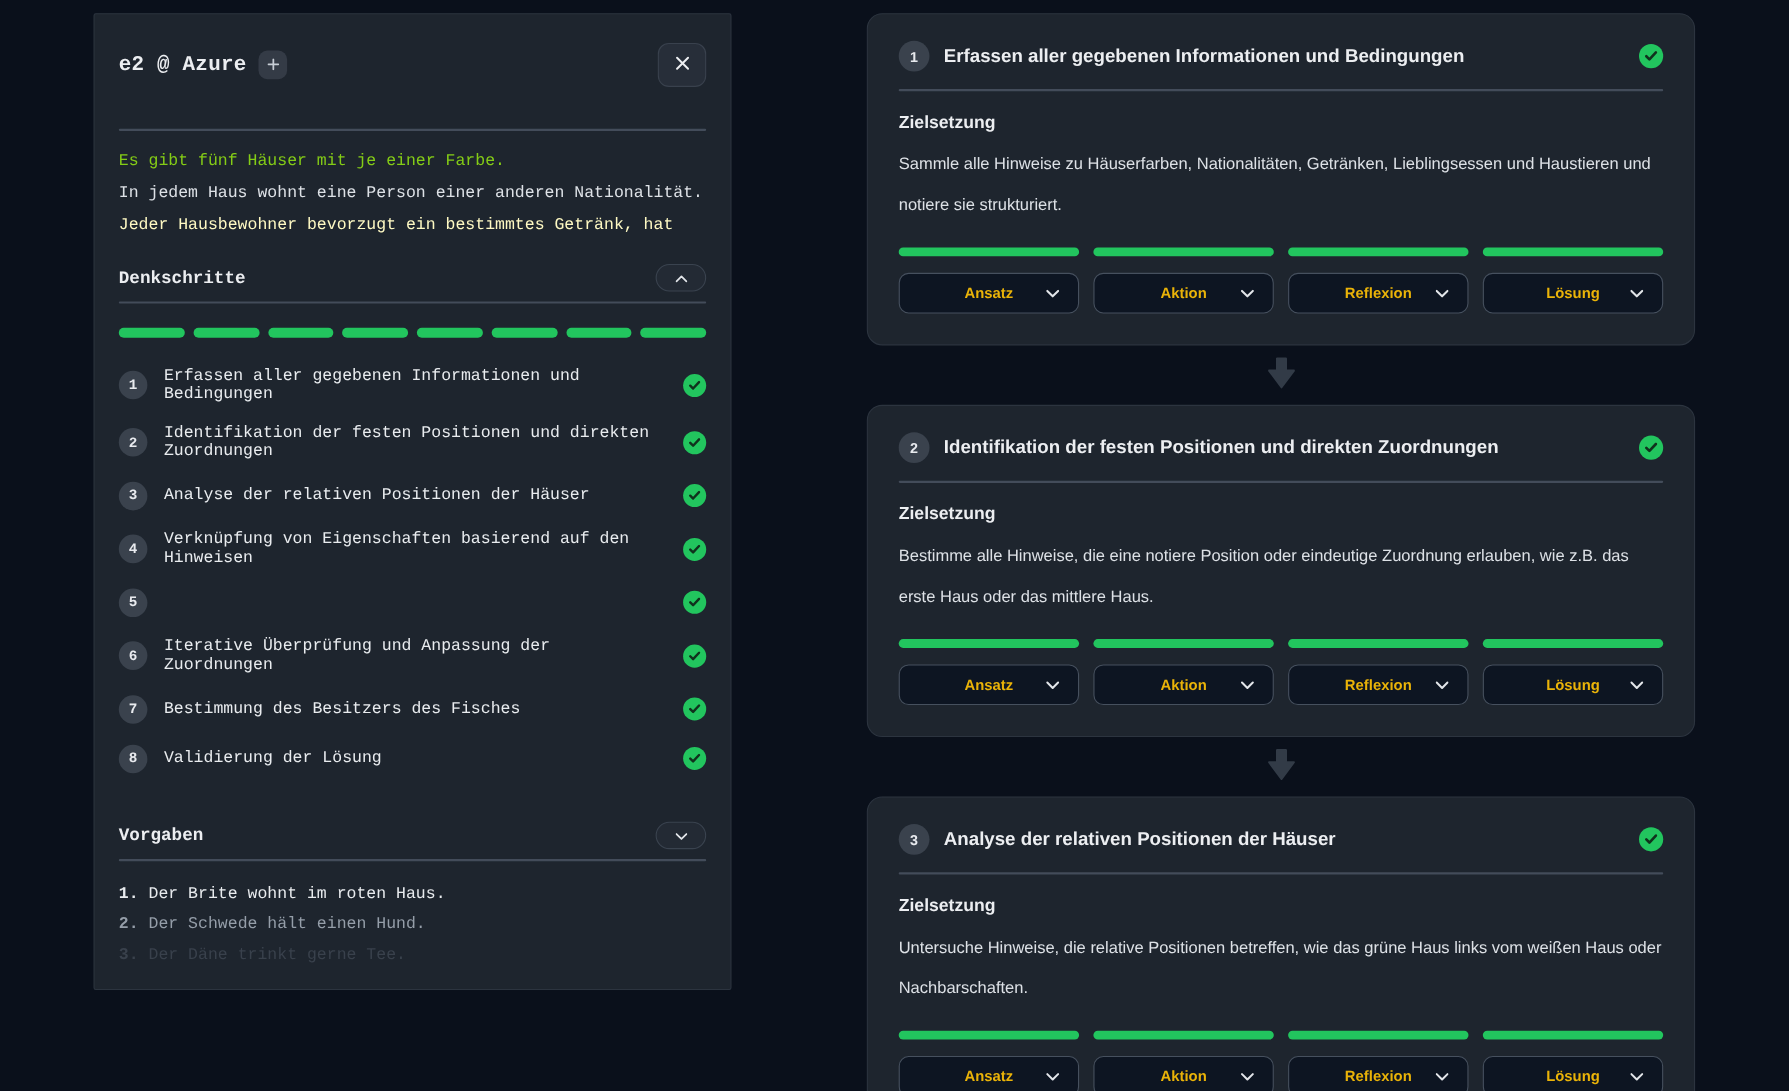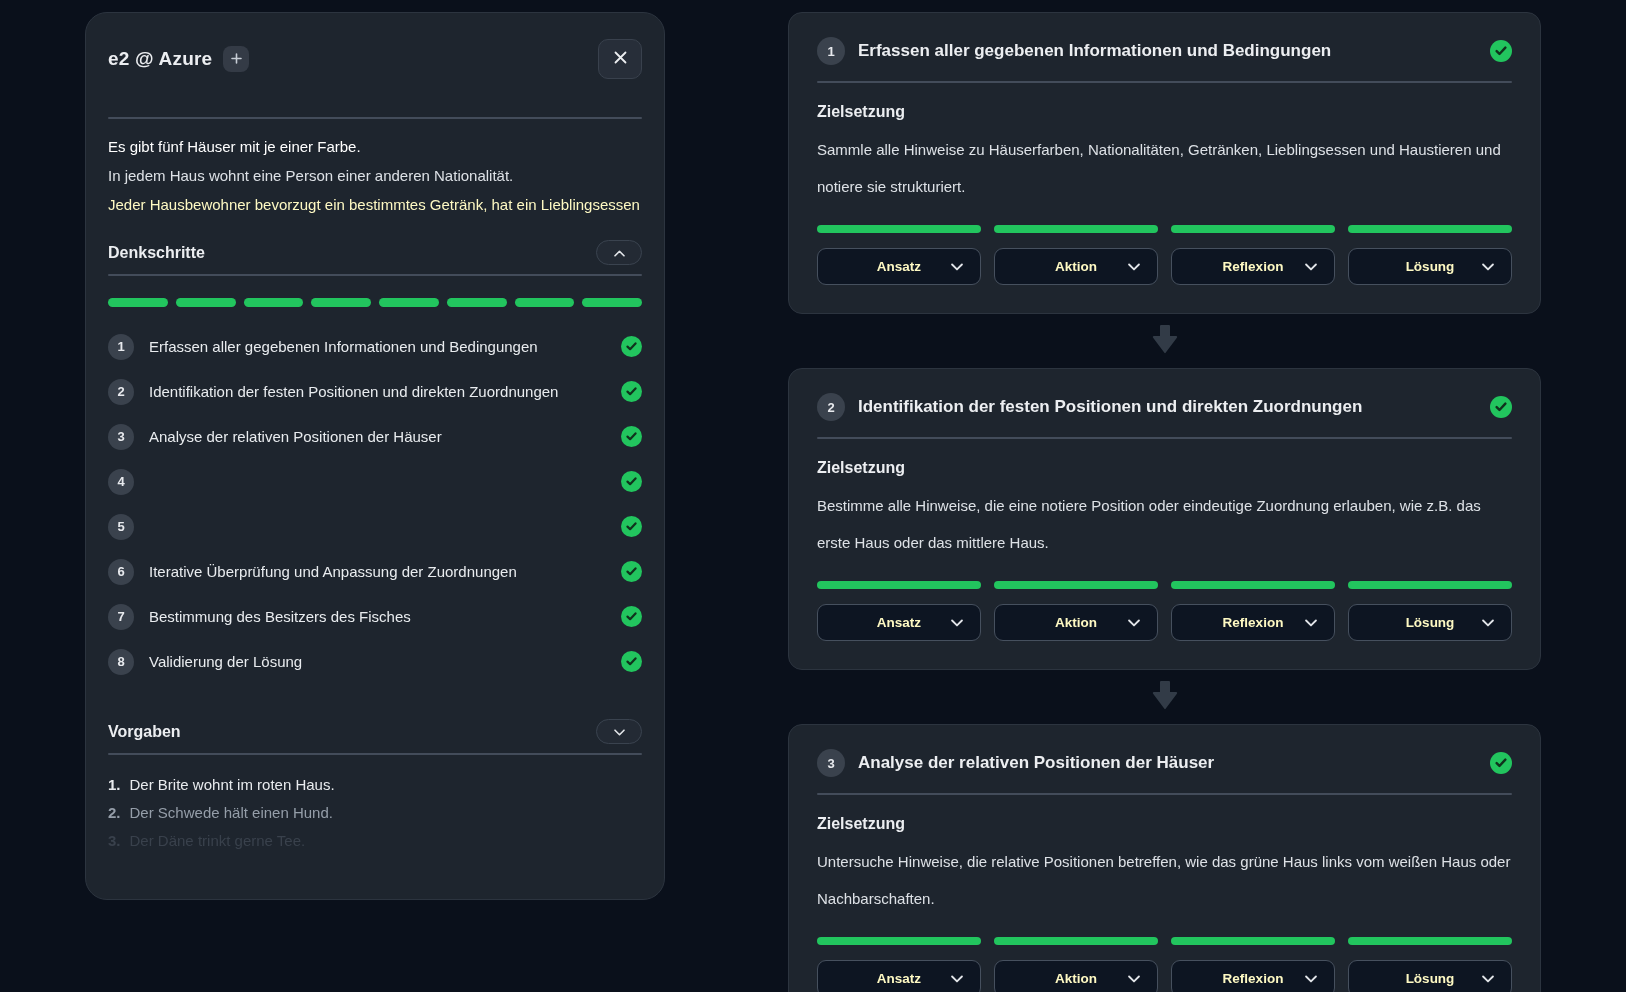--- a/index.html
+++ b/index.html
@@ -19,38 +19,38 @@
     --close-bg:#272e39;
     --arrow:#323b47;
   }
   *{margin:0;padding:0;box-sizing:border-box;}
   html,body{background:#000;}
   body{font-family:"Liberation Sans", sans-serif;}
   .stage{position:relative;width:1626px;height:992px;background:var(--bg);overflow:hidden;color:var(--text);}
 
   
   .left-panel{position:absolute;left:85px;top:12px;width:580px;height:888px;background:var(--panel);
-    border:1px solid var(--panel-border);border-radius:22px;padding:26px 22px;overflow:hidden;}
+    border:1px solid var(--panel-border);border-radius:2px;padding:26px 22px;overflow:hidden;font-family:Liberation Mono, monospace;}
   .title-row{display:flex;align-items:center;gap:11px;margin-bottom:38px;}
   .panel-title{font-size:19px;font-weight:700;letter-spacing:.2px;}
   .plus-badge{width:26px;height:26px;border-radius:8px;background:#343b46;border:none;display:flex;
     align-items:center;justify-content:center;cursor:pointer;}
   .close-btn{margin-left:auto;width:44px;height:40px;border-radius:10px;background:var(--close-bg);
     border:1px solid #39414d;display:flex;align-items:center;justify-content:center;cursor:pointer;}
 
   .section-head{display:flex;align-items:center;gap:9px;}
   .section-title{font-size:16px;font-weight:700;}
   .copy-btn{width:25px;height:25px;border-radius:7px;background:#2a313b;border:none;display:flex;
     align-items:center;justify-content:center;cursor:pointer;}
   .pill-btn{margin-left:auto;width:46px;height:25px;border-radius:13px;background:var(--pill-bg);
     border:1px solid var(--pill-border);display:flex;align-items:center;justify-content:center;cursor:pointer;}
   .divider{height:2px;background:var(--divider);border-radius:1px;margin-top:9px;opacity:.85;}
 
   .request-text{margin-top:13px;height:92px;overflow:hidden;font-size:15px;line-height:29px;margin-bottom:16px;}
-  .request-text .l0{color:#ffffff;}
+  .request-text .l0{color:#84cc16;}
   .request-text .l1{color:#dde1e6;}
   .request-text .l2{color:#fef9c3;}
   .request-text .l3{color:#3f4752;}
 
   .seg-row{display:flex;gap:8px;margin-top:22px;margin-bottom:26px;}
   .seg{flex:1;height:9px;border-radius:5px;background:var(--green);}
 
   .step-row{display:flex;align-items:center;gap:15px;margin-bottom:18px;min-height:27px;}
   .num-badge{width:26px;height:26px;border-radius:50%;background:var(--badge);color:#e8eaee;
     font-size:13px;font-weight:700;display:flex;align-items:center;justify-content:center;flex:0 0 26px;}
@@ -77,21 +77,21 @@
   .card-title{font-size:17px;font-weight:700;}
   .card-check{margin-left:auto;width:22px;height:22px;border-radius:50%;background:var(--green);
     display:flex;align-items:center;justify-content:center;flex:0 0 22px;}
   .card .divider{margin-top:16px;}
   .goal-label{margin-top:20px;font-size:16px;font-weight:700;}
   .goal-text{margin-top:10px;font-size:15px;line-height:37px;color:#dde1e6;}
   .bar-row{display:flex;gap:13px;margin-top:20px;}
   .bar{flex:1;height:8px;border-radius:4px;background:var(--green);}
   .btn-row{display:flex;gap:13px;margin-top:15px;}
   .dd-btn{position:relative;flex:1;height:37px;background:var(--btn-bg);border:1px solid var(--btn-border);
-    border-radius:9px;color:#fef9c3;font-size:13.5px;font-weight:700;font-family:"Liberation Sans",sans-serif;
+    border-radius:9px;color:#eab308;font-size:13.5px;font-weight:700;font-family:"Liberation Sans",sans-serif;
     display:flex;align-items:center;justify-content:center;cursor:pointer;}
   .dd-btn .chev{position:absolute;right:17px;top:50%;transform:translateY(-50%);display:flex;}
 
   .arrow-gap{height:54px;display:flex;align-items:center;justify-content:center;}
 </style>
 </head>
 <body>
 
 <div class="stage">
 
@@ -170,20 +170,21 @@
         <div class="num-badge">3</div>
         <div class="step-label">Analyse der relativen Positionen der Häuser</div>
         <div class="check">
             <svg width="11" height="9" viewBox="0 0 11 9">
               <path d="M1.5 4.6l2.6 2.6L9.5 1.4" stroke="#10321d" stroke-width="2.2" fill="none" stroke-linecap="round" stroke-linejoin="round"></path>
             </svg>
           </div>
       </div>
       <div class="step-row">
         <div class="num-badge">4</div>
+        <div class="step-label">Verknüpfung von Eigenschaften basierend auf den Hinweisen</div>
         <div class="check">
             <svg width="11" height="9" viewBox="0 0 11 9">
               <path d="M1.5 4.6l2.6 2.6L9.5 1.4" stroke="#10321d" stroke-width="2.2" fill="none" stroke-linecap="round" stroke-linejoin="round"></path>
             </svg>
           </div>
       </div>
       <div class="step-row">
         <div class="num-badge">5</div>
         <div class="check">
             <svg width="11" height="9" viewBox="0 0 11 9">

